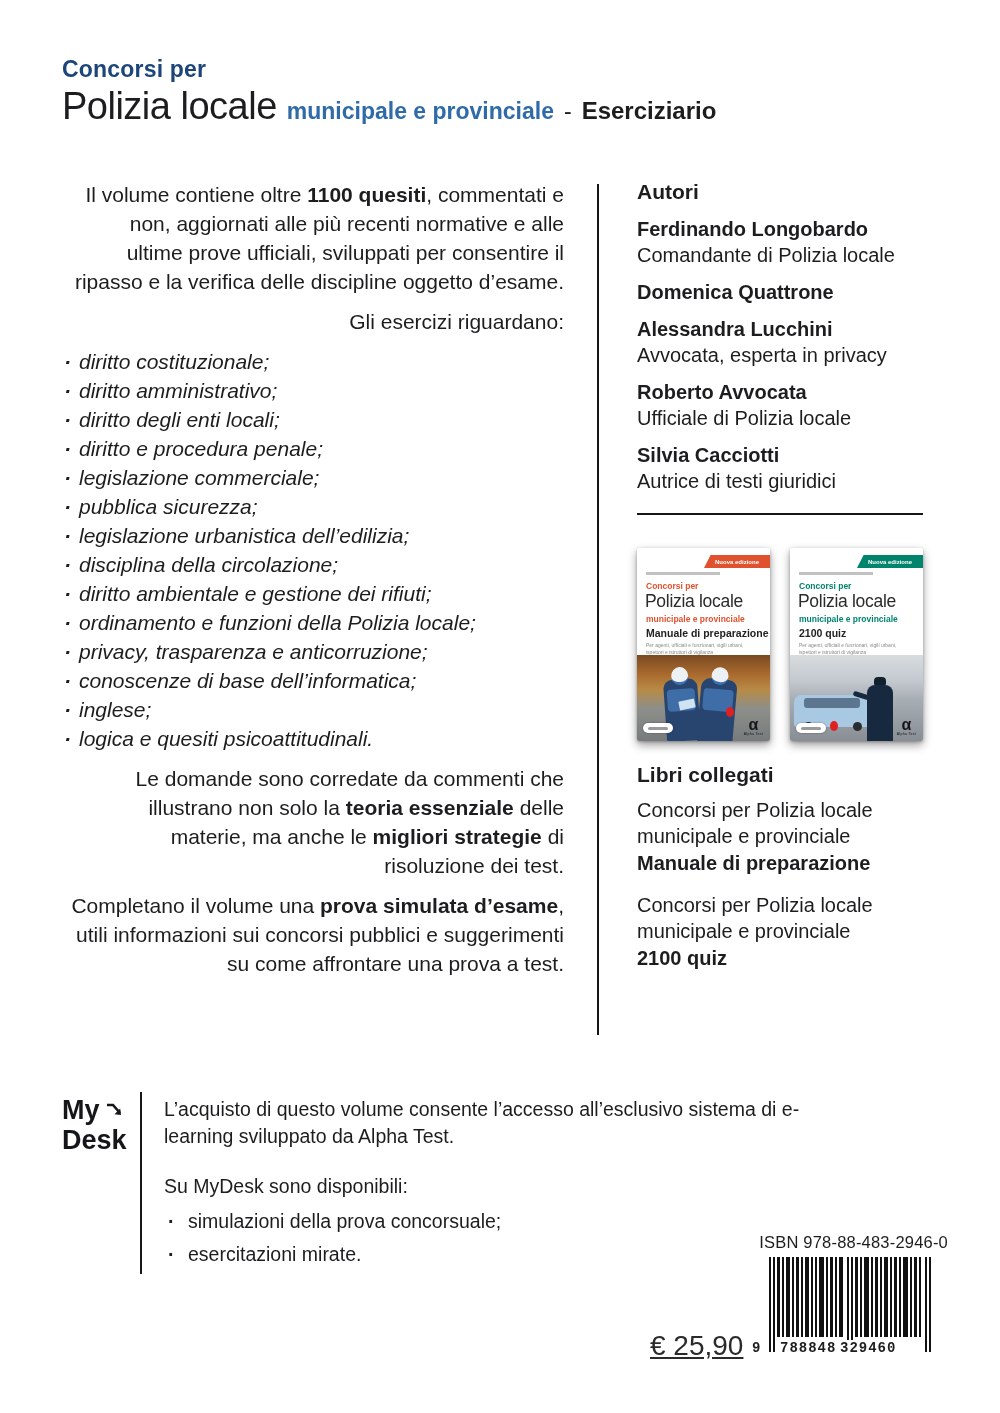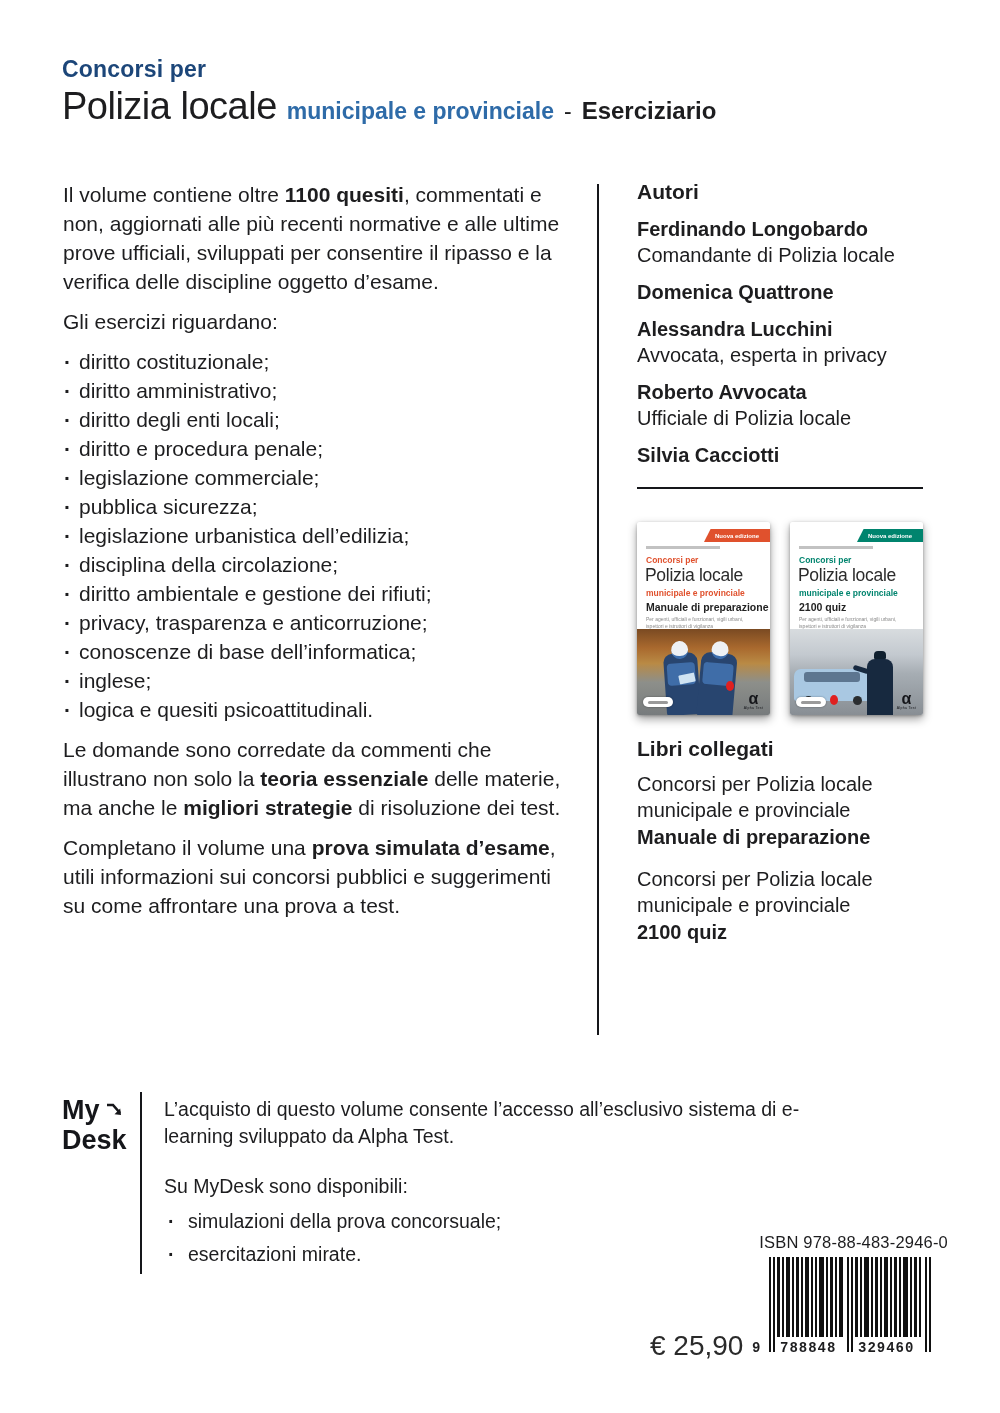--- a/index.html
+++ b/index.html
@@ -11,22 +11,22 @@
   .header{position:absolute;left:62px;top:56px;}
   .kicker{font-size:23px;font-weight:700;color:#1c4679;letter-spacing:.2px;}
   .title-row{margin-top:2px;display:flex;align-items:baseline;gap:10px;}
   .title-main{font-size:38px;font-weight:500;color:#1d1d1f;letter-spacing:-.5px;}
   .title-sub{font-size:23px;font-weight:700;color:#2e6ba8;}
   .title-sep{font-size:23px;font-weight:500;color:#1d1d1f;}
   .title-suffix{font-size:24px;font-weight:600;color:#1d1d1f;}
 
   
   .left-col{position:absolute;left:62px;top:180px;width:502px;font-size:21px;line-height:29px;}
-  .left-col p{margin:0 0 11px 1px;}
-  .left-col ul{margin:0 0 11px 0;padding:0;list-style:none;}
+  .left-col p{margin:0 0 11px 8px;text-align:right;}
+  .left-col ul{margin:0 0 11px 0;padding:0;list-style:none;font-style:italic;}
   .left-col li{padding-left:17px;position:relative;}
   .left-col li::before{content:"·";position:absolute;left:2px;font-weight:700;}
   .b{font-weight:700;}
   .v-divider{position:absolute;left:597px;top:184px;width:1.5px;height:851px;background:#15161a;}
 
   .right-col{position:absolute;left:637px;top:180px;width:288px;}
   .authors-heading{font-size:21px;font-weight:700;margin:0 0 12px 0;}
   .author{margin-bottom:11px;font-size:20px;line-height:26px;}
   .author .name{font-weight:700;}
   .rule{border:0;border-top:2px solid #15161a;margin:19px 0 0 0;width:286px;}
@@ -93,22 +93,22 @@
 
   
   .isbn-block{position:absolute;left:752px;top:1233px;width:196px;text-align:right;}
   .isbn-label{font-size:16.5px;color:#1d1d1f;letter-spacing:.2px;white-space:nowrap;}
   .barcode{position:relative;width:170px;height:98px;margin:5px auto 0 auto;}
   .barcode svg{position:absolute;left:0;top:0;}
   .bc-digit{position:absolute;bottom:-1px;font-family:"Liberation Mono",monospace;
          font-size:14px;font-weight:700;background:#fff;padding:0 1px;letter-spacing:1px;}
   .bc-d1{left:-14px;}
   .bc-d2{left:14px;}
-  .bc-d3{left:92px;margin-top:21px;}
-  .price{position:absolute;left:650px;top:1330px;font-size:28px;color:#2a2a2a;}
+  .bc-d3{left:74px;margin-top:21px;}
+  .price{position:absolute;left:650px;top:1330px;font-size:28px;color:#2a2a2a;text-decoration:underline;}
 </style>
 </head>
 <body>
 
 <div class="page">
 
   <div class="header">
     <div class="kicker">Concorsi per</div>
     <div class="title-row">
       <span class="title-main">Polizia locale</span>
@@ -124,20 +124,21 @@
     <ul>
       <li>diritto costituzionale;</li>
       <li>diritto amministrativo;</li>
       <li>diritto degli enti locali;</li>
       <li>diritto e procedura penale;</li>
       <li>legislazione commerciale;</li>
       <li>pubblica sicurezza;</li>
       <li>legislazione urbanistica dell’edilizia;</li>
       <li>disciplina della circolazione;</li>
       <li>diritto ambientale e gestione dei rifiuti;</li>
+      <li>ordinamento e funzioni della Polizia locale;</li>
       <li>privacy, trasparenza e anticorruzione;</li>
       <li>conoscenze di base dell’informatica;</li>
       <li>inglese;</li>
       <li>logica e quesiti psicoattitudinali.</li>
     </ul>
     <p><span>Le domande sono corredate da commenti che illustrano non solo la </span><span class="b">teoria essenziale</span><span> delle materie, ma anche le </span><span class="b">migliori strategie</span><span> di risoluzione dei test.</span></p>
     <p><span>Completano il volume una </span><span class="b">prova simulata d’esame</span><span>, utili informazioni sui concorsi pubblici e suggerimenti su come affrontare una prova a test.</span></p>
   </div>
 
   <div class="v-divider"></div>
@@ -155,20 +156,21 @@
     <div class="author">
       <div class="name">Alessandra Lucchini</div>
       <div class="role">Avvocata, esperta in privacy</div>
     </div>
     <div class="author">
       <div class="name">Roberto Avvocata</div>
       <div class="role">Ufficiale di Polizia locale</div>
     </div>
     <div class="author">
       <div class="name">Silvia Cacciotti</div>
+      <div class="role">Autrice di testi giuridici</div>
     </div>
 
     <hr class="rule">
 
     <div class="covers">
 
       <div class="cover cover--orange">
         <div class="ribbon">Nuova edizione</div>
         <div class="byline"></div>
         <div class="ckicker">Concorsi per</div>

